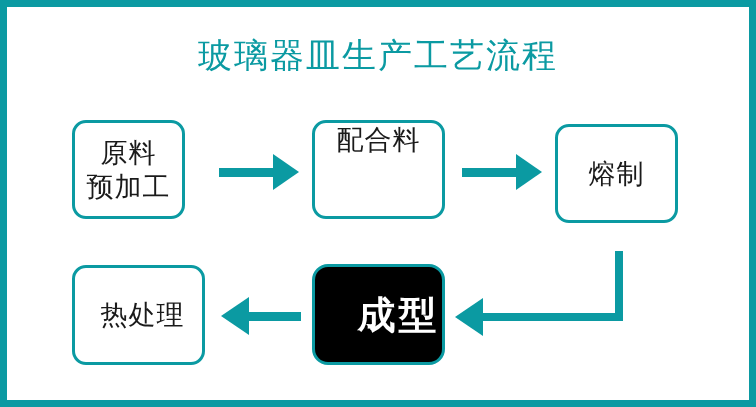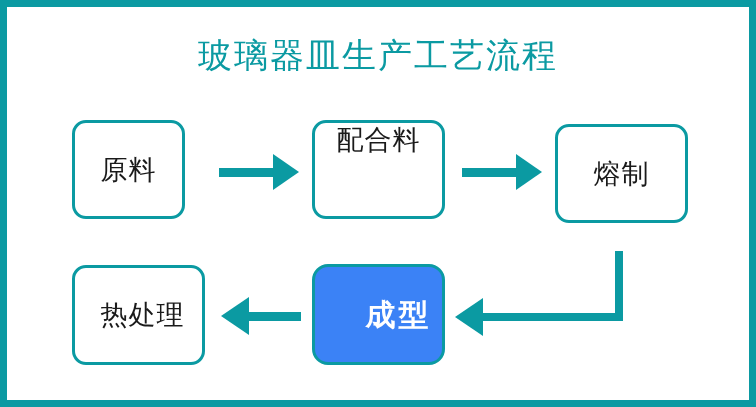--- a/index.html
+++ b/index.html
@@ -58,35 +58,35 @@
     flex-direction: column;
     align-items: center;
     justify-content: center;
     font-size: 27px;
     line-height: 34px;
     font-weight: 400;
     letter-spacing: 1px;
     white-space: nowrap;
   }
   .node.filled {
-    background: #3b82f6;
+    background: #000000;
     border-color: #0b9aa2;
     color: #ffffff;
     font-weight: 700;
-    font-size: 30px;
+    font-size: 38px;
     letter-spacing: 3px;
     border-radius: 16px;
     padding-left: 40px;
   }
   .node .ln { display: block; }
 
   
   #node-raw       { left: 65px;  top: 113px; width: 113px; height: 99px; }
   #node-batch     { left: 305px; top: 113px; width: 133px; height: 99px; justify-content: space-between; }
-  #node-melt      { left: 548px; top: 117px; width: 133px; height: 99px; }
+  #node-melt      { left: 548px; top: 117px; width: 123px; height: 99px; }
   #node-forming   { left: 305px; top: 257px; width: 133px; height: 101px; }
   #node-annealing { left: 65px;  top: 258px; width: 133px; height: 100px; padding-left: 8px; }
 
   
   .arrow { position: absolute; }
   .arrow .shaft {
     position: absolute;
     background: #0b9aa2;
     height: 9px;
     top: 50%;
@@ -152,20 +152,21 @@
 </head>
 <body>
 
 <div class="page">
   <div class="page-inner">
 
     <div class="title">玻璃器皿生产工艺流程</div>
 
     <div class="node" id="node-raw">
       <span class="ln">原料</span>
+      <span class="ln">预加工</span>
     </div>
 
     <div class="arrow right" id="arrow-1">
       <span class="shaft"></span>
       <span class="head"></span>
     </div>
 
     <div class="node" id="node-batch">
       <span class="ln">配合料</span>
     </div>

